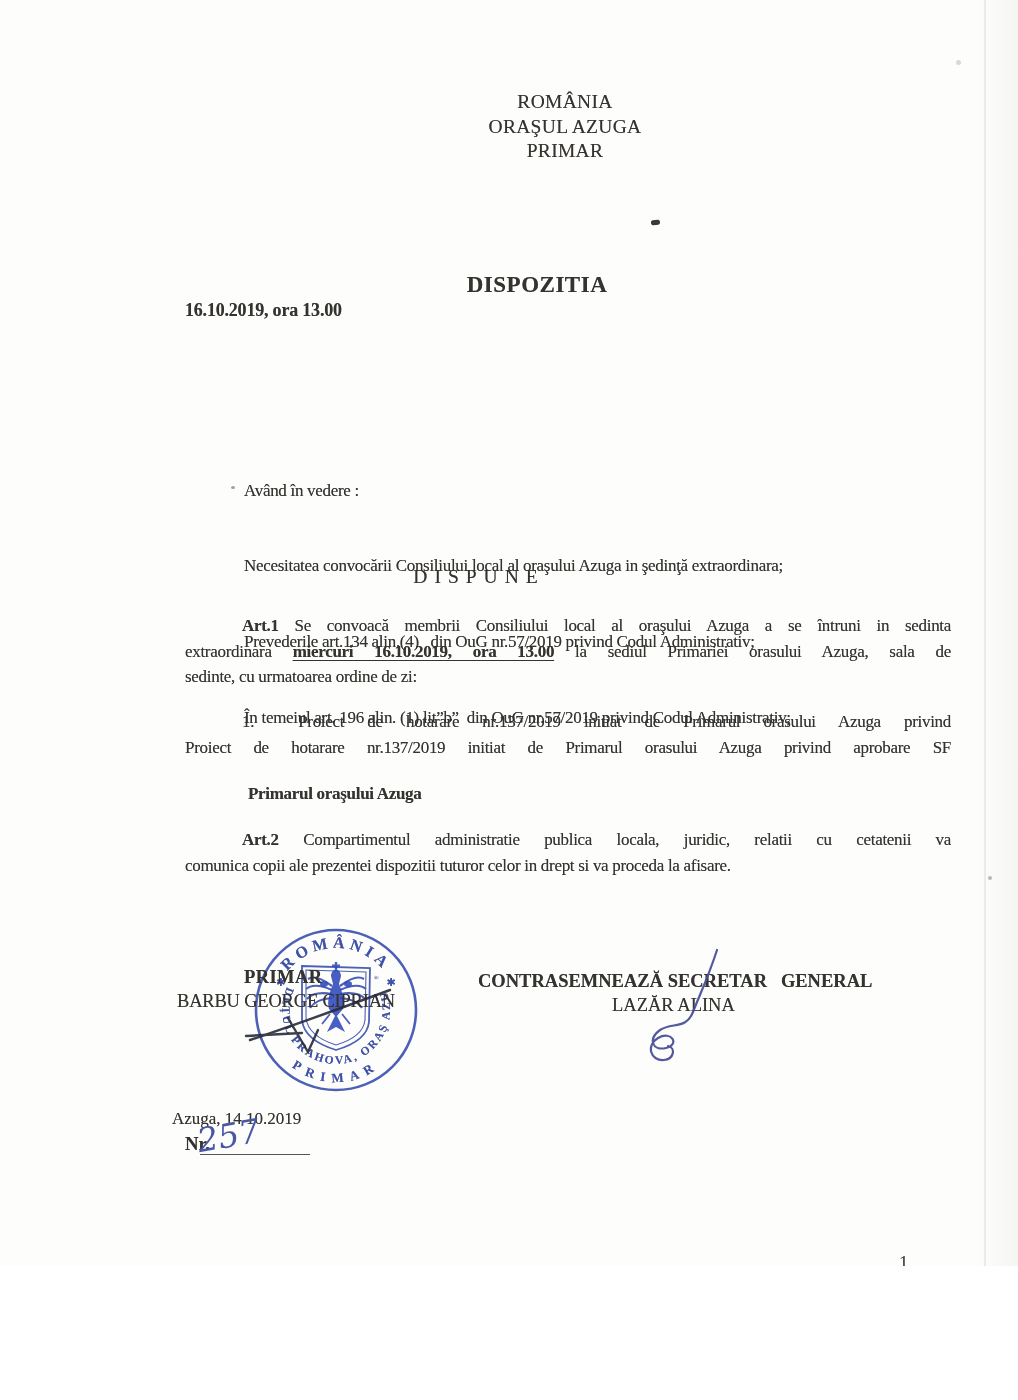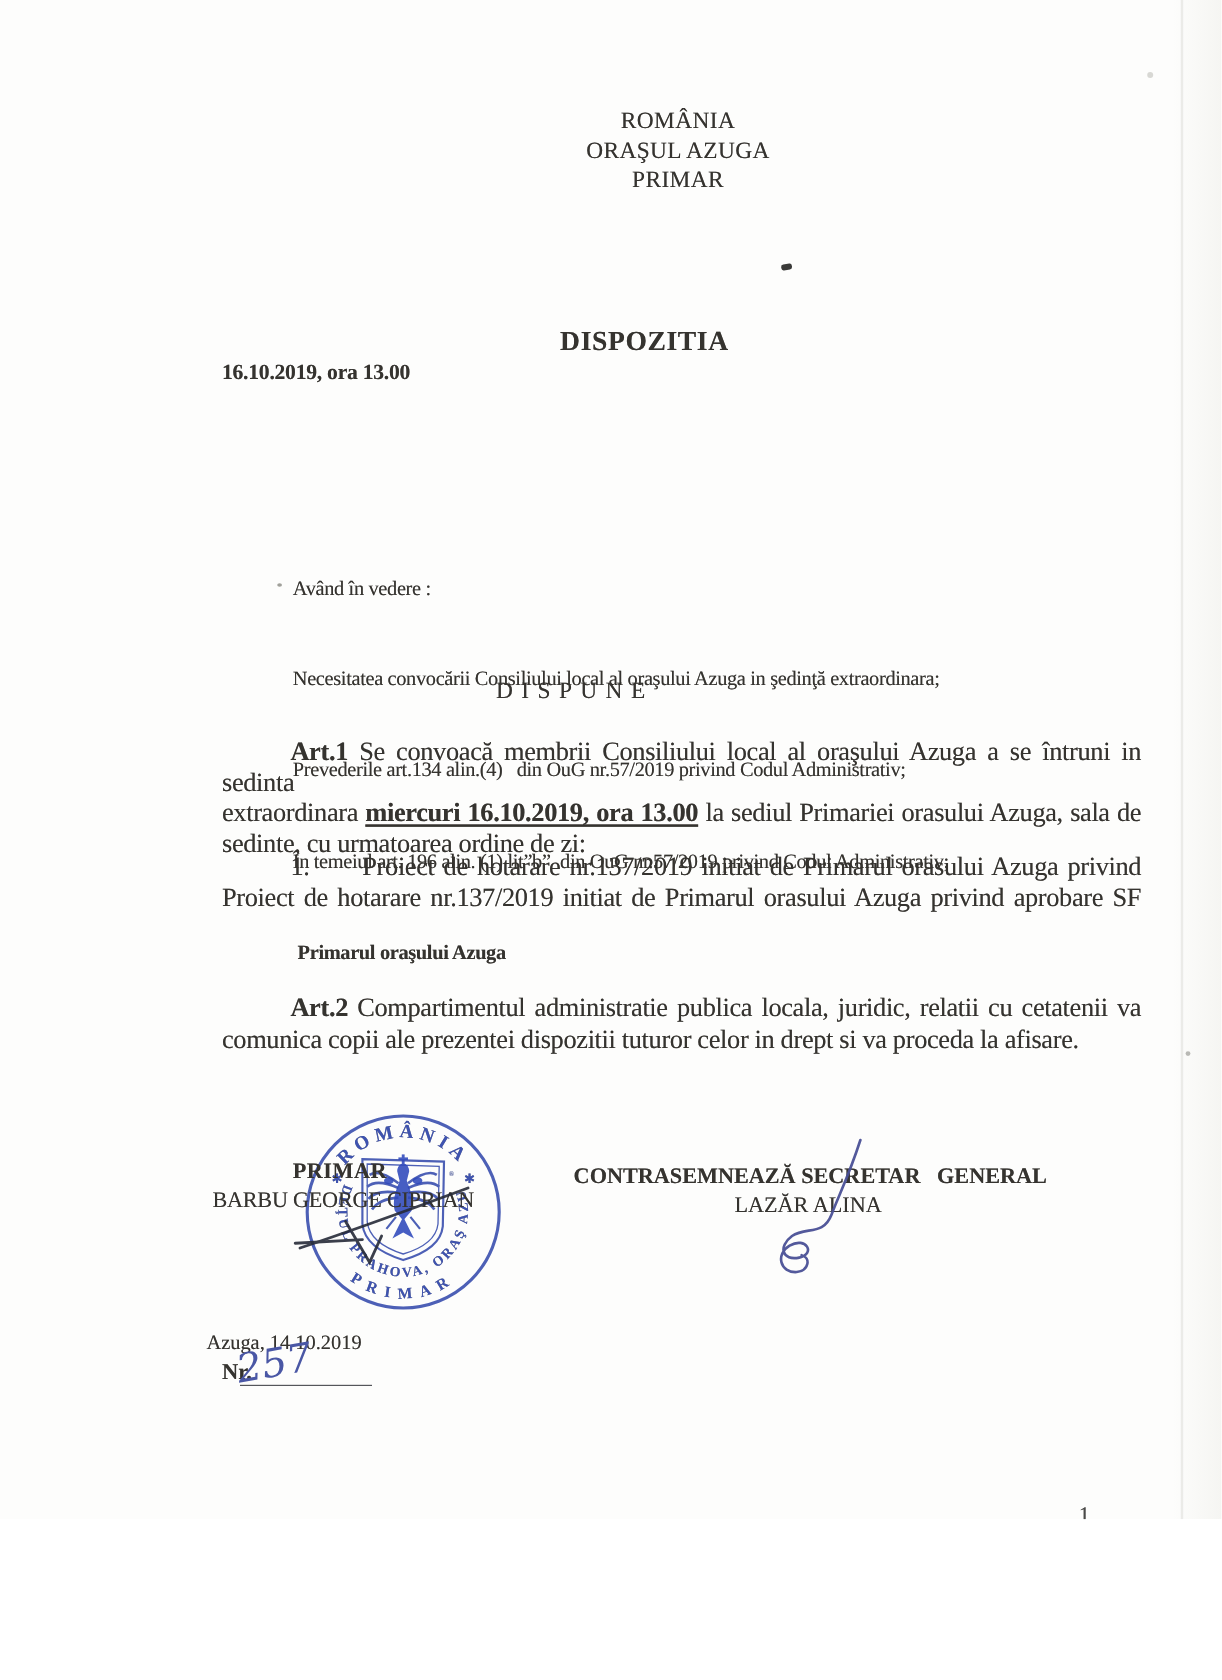--- a/index.html
+++ b/index.html
@@ -20,21 +20,21 @@
           font-size:19.5px;line-height:24.5px;letter-spacing:.3px;white-space:nowrap;}
   #title{left:537px;top:272px;transform:translateX(-50%);font-weight:bold;
          font-size:23px;letter-spacing:.5px;white-space:nowrap;}
   #subtitle{left:185px;top:299px;width:765px;font-weight:bold;font-size:18px;
             line-height:23.5px;letter-spacing:-.2px;}
   #preamble{left:244px;top:427px;font-size:17px;line-height:25.3px;
             letter-spacing:-.3px;white-space:pre;}
   #preamble .pl4{margin-left:4px;}
   #dispune{left:479px;top:566px;transform:translateX(-50%);font-weight:normal;
            font-size:19.5px;letter-spacing:7px;white-space:nowrap;}
-  .body-block{width:766px;font-size:22px;line-height:25.6px;letter-spacing:-.3px;}
+  .body-block{width:766px;font-size:17px;line-height:25.6px;letter-spacing:-.3px;}
   #art1{left:185px;top:613px;}
   #item1{left:185px;top:709px;}
   #art2{left:185px;top:827px;}
 
   #sig-left-role{left:244px;top:967px;font-weight:bold;font-size:18.5px;letter-spacing:.4px;z-index:5;}
   #sig-left-name{left:177px;top:991px;font-size:18.5px;letter-spacing:-.2px;z-index:5;white-space:nowrap;}
   #sig-right-role{left:478px;top:971px;font-weight:bold;font-size:18.5px;white-space:pre;z-index:5;}
   #sig-right-name{left:612px;top:995px;font-size:18.5px;z-index:5;}
 
   #stamp-svg{left:236px;top:910px;z-index:4;}

